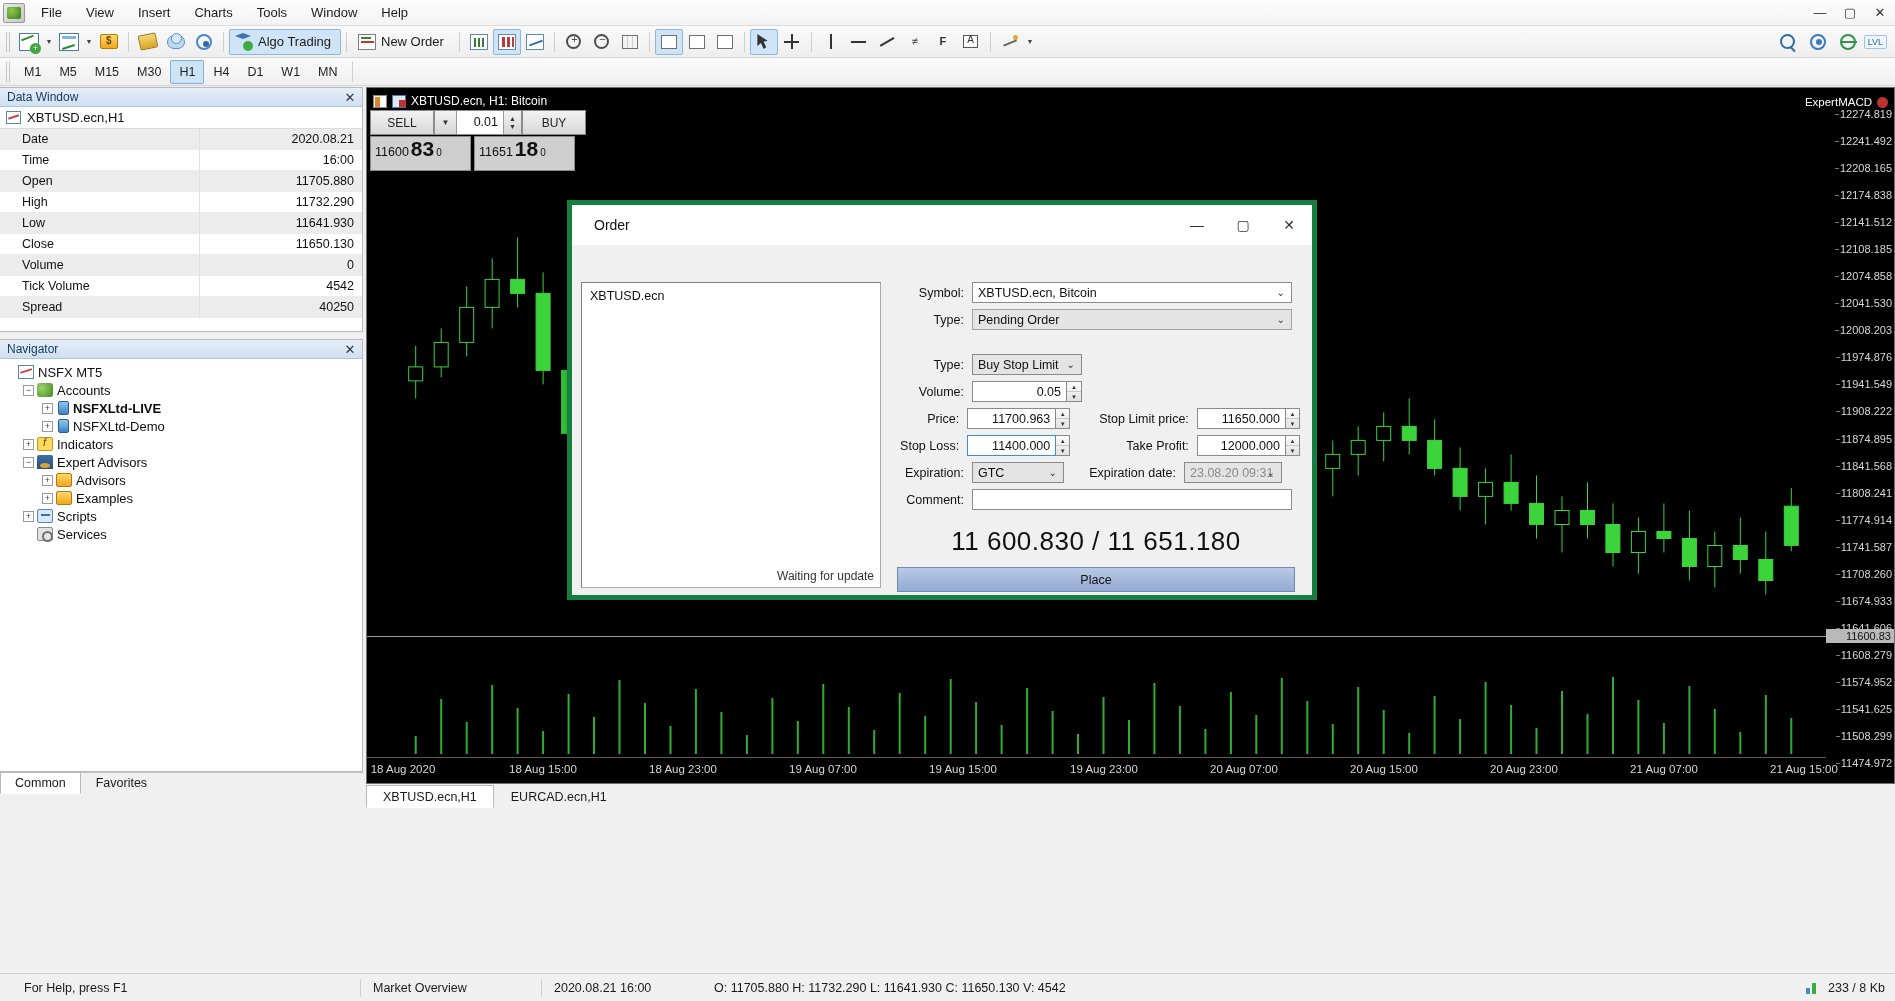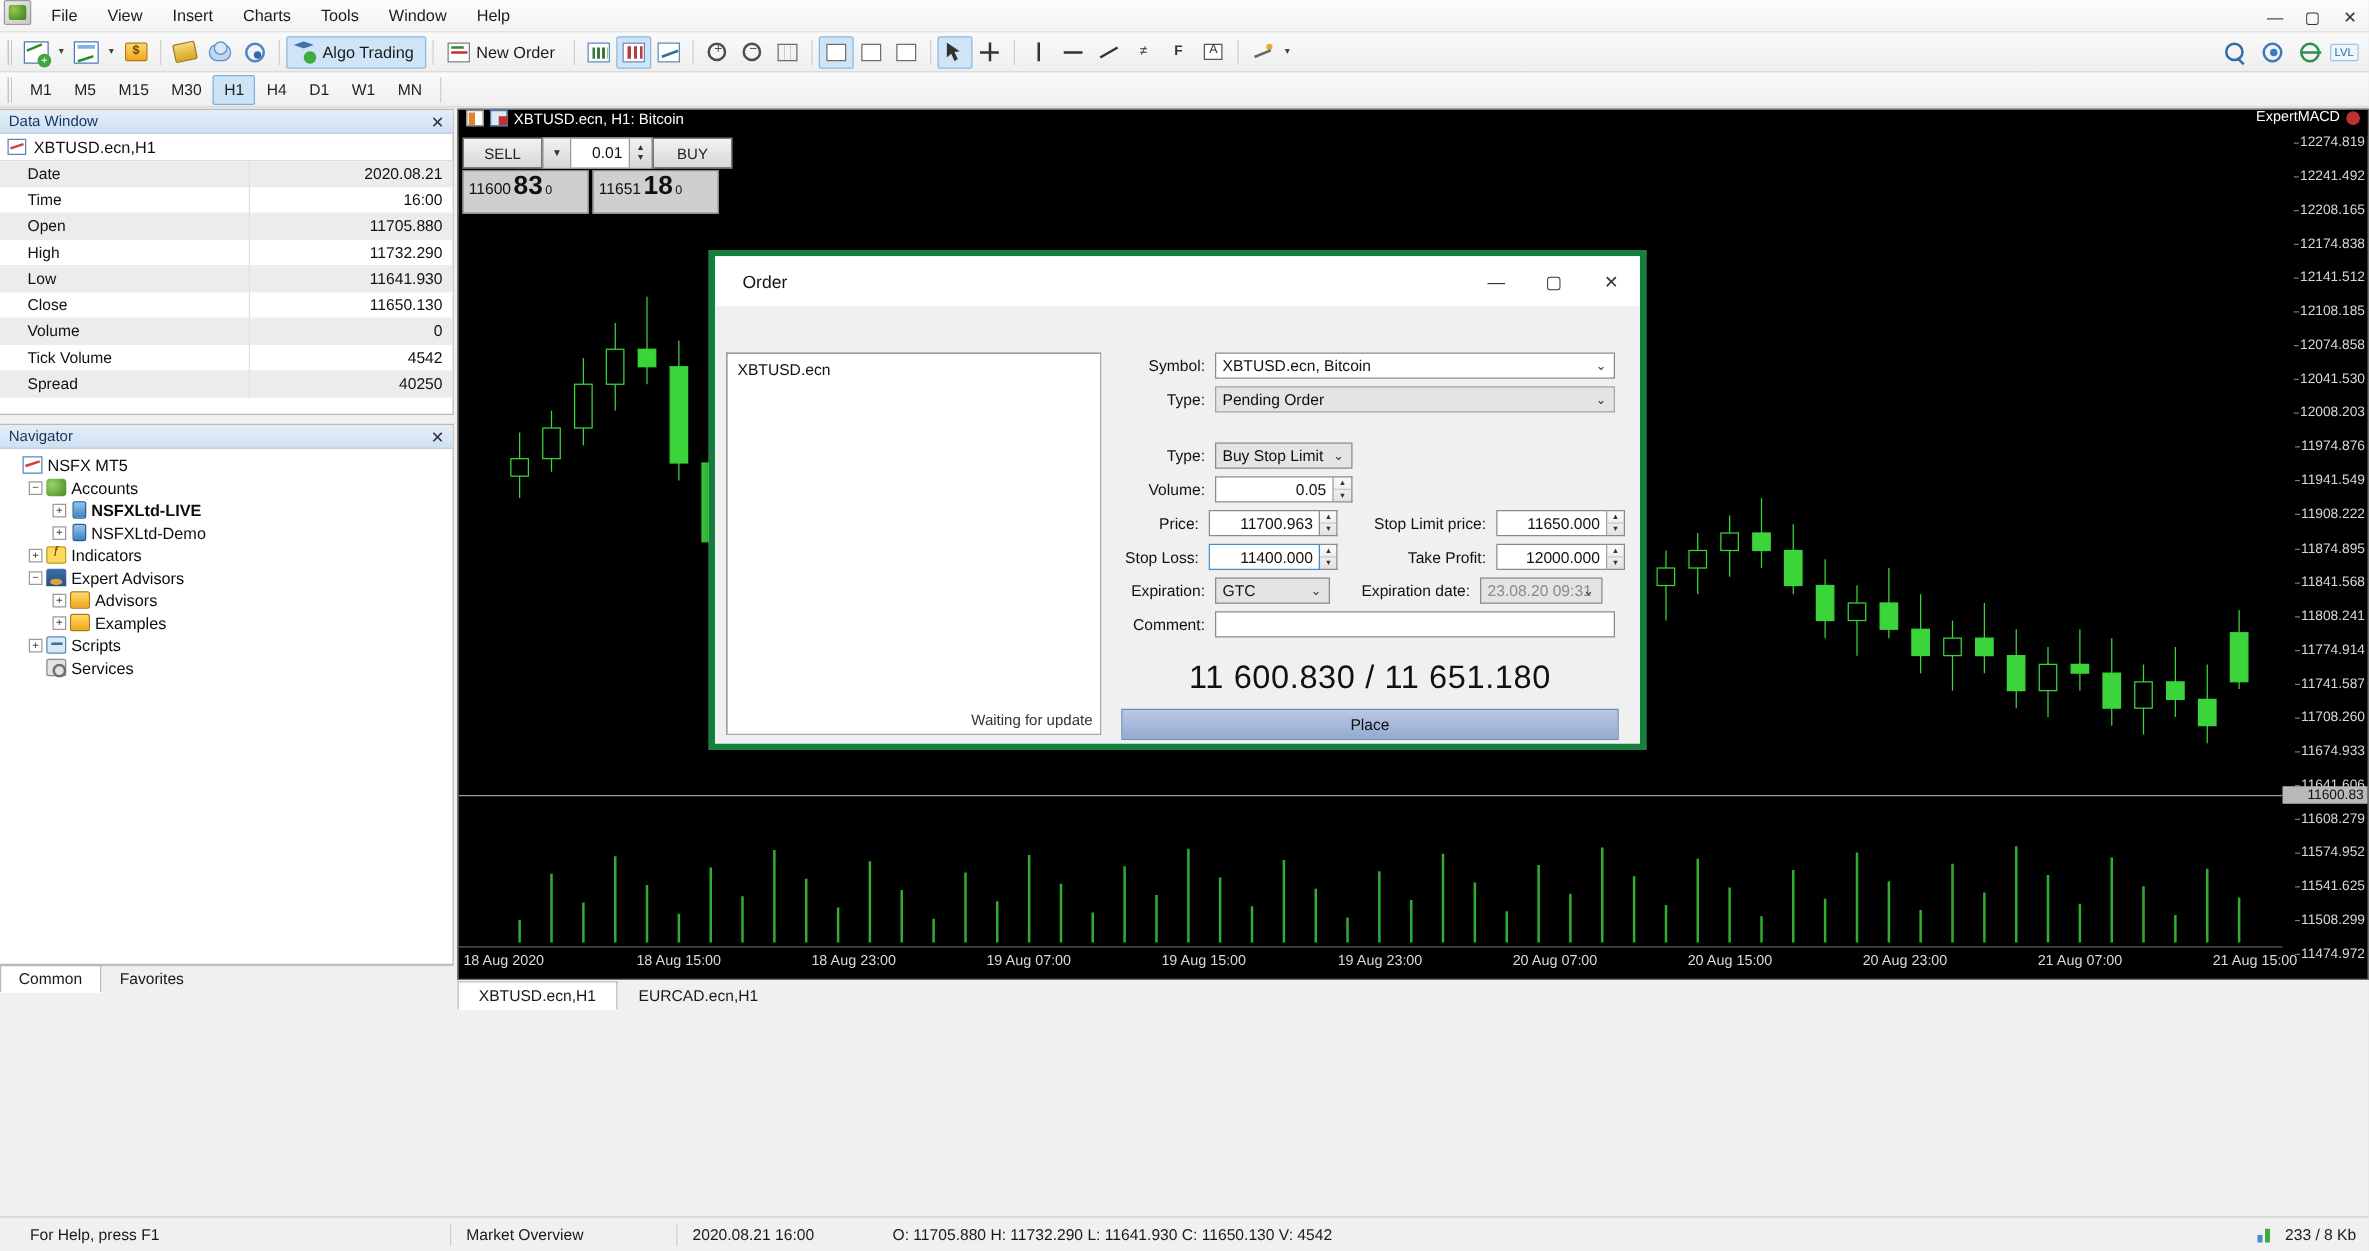--- a/index.html
+++ b/index.html
@@ -11,21 +11,21 @@
     overflow: hidden;
     -webkit-font-smoothing: antialiased;
   }
   #app { position: relative; width: 1895px; height: 1001px; background: #f0f0f0; }
 
   
   .menubar {
     position: absolute; left: 0; top: 0; width: 1895px; height: 26px;
     background: linear-gradient(to bottom,#fdfdfd,#f3f3f3);
     border-bottom: 1px solid #dcdcdc;
-    display: flex; 
+    display: flex; align-items: center;
   }
   .app-logo {
     width: 22px; height: 20px; margin: 0 4px 0 3px;
     background: linear-gradient(135deg,#e8e8e8,#c8c8c8);
     border: 1px solid #9a9a9a; border-radius: 2px;
     position: relative; flex: none;
   }
   .app-logo::after {
     content: ""; position: absolute; left: 3px; top: 3px; width: 14px; height: 12px;
     background: radial-gradient(circle at 30% 30%, #8fc94e, #3c7a1c);
@@ -210,21 +210,21 @@
   .ltab { height:22px; padding:0 14px; font-size:12.5px; color:#1a1a1a;
      display:flex; align-items:center; border:1px solid transparent; }
   .ltab.active { background:#fff; border-color:#b9b9b9; border-bottom-color:#fff; }
 
   
   #chartArea {
     position: absolute; left: 366px; top: 87px; width: 1529px; height: 697px;
     background: #000; border: 1px solid #6e6e6e;
   }
   .chart-titlebar {
-    height: 20px; background: #000; color: #fff; display: flex; align-items: flex-start;
+    height: 20px; background: #000; color: #fff; display: flex; align-items: flex-end;
     gap: 5px; padding: 0 6px; font-size: 12px; position: relative;
   }
   .ct-ico1 { width:14px; height:13px; background:#fff; border:1px solid #888; position:relative; flex:none;}
   .ct-ico1::after{content:"";position:absolute;left:1px;top:1px;width:5px;height:10px;background:#e0852a;}
   .ct-ico2 { width:14px; height:13px; background:#dce9f6; border:1px solid #4a7ab5; position:relative; flex:none;}
   .ct-ico2::after{content:"";position:absolute;left:6px;top:4px;width:7px;height:7px;background:#c03232;}
   .ct-right { margin-left:auto; display:flex; align-items:center; gap:5px; font-size:11.5px; }
   .ct-dot { width:11px; height:11px; border-radius:50%; background:#c03232; }
 
   

